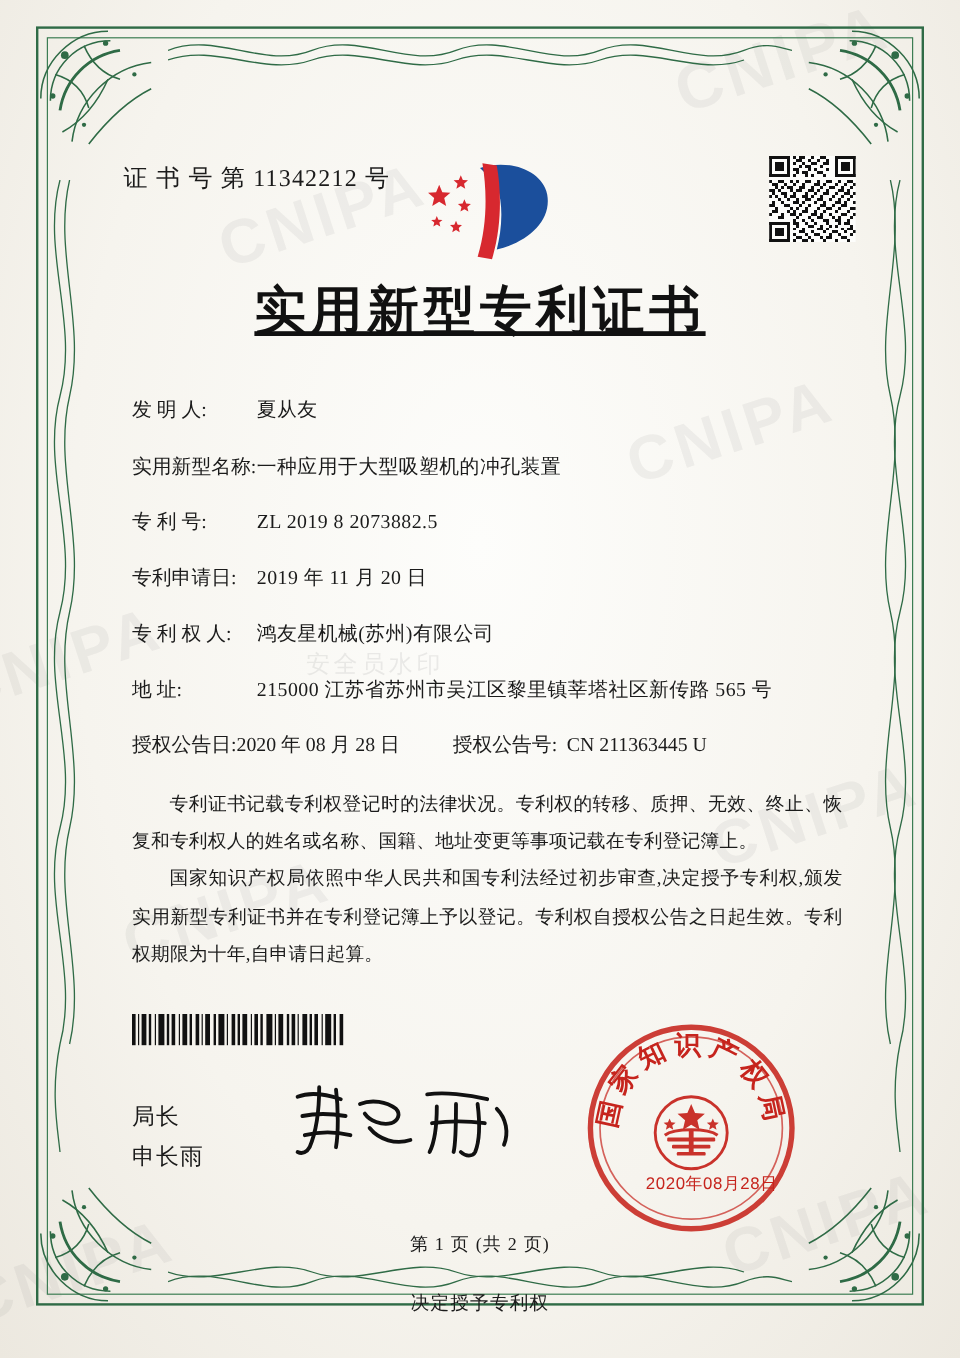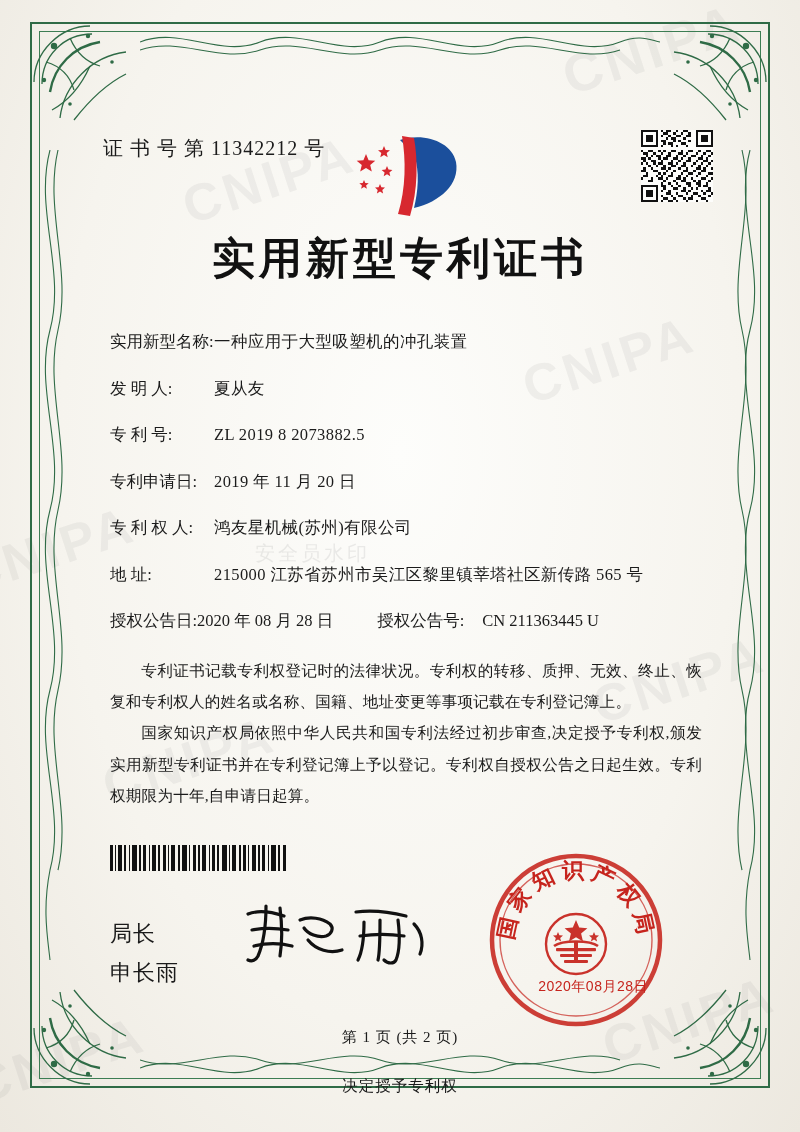--- a/index.html
+++ b/index.html
@@ -107,20 +107,21 @@
   .title {
     position: absolute;
     left: 0; top: 230px;
     width: 800px;
     text-align: center;
     font-size: 43px;
     font-weight: 700;
     letter-spacing: 4px;
     font-family: "Liberation Serif", "DejaVu Serif", serif;
     color: #111;
+    text-decoration: underline;
   }
 
   
   .fields {
     position: absolute;
     left: 110px; top: 330px;
     width: 600px;
   }
   .row {
     display: flex;
@@ -175,21 +176,21 @@
     width: 226px; height: 26px;
     display: flex;
     align-items: stretch;
   }
   .barcode i { display: block; background: #111; height: 100%; }
 
   
   .sig-label {
     position: absolute;
     left: 110px; top: 915px;
-    font-size: 22px;
+    font-size: 19px;
     line-height: 1.75;
     letter-spacing: 1px;
   }
   .sig-script {
     position: absolute;
     left: 238px; top: 898px;
     width: 195px; height: 70px;
   }
 
   
@@ -564,27 +565,27 @@
       <path d="M40 56 l1.4 3.3 3.6 .3 -2.7 2.4 .8 3.5 -3.1 -1.9 -3.1 1.9 .8 -3.5 -2.7 -2.4 3.6 -.3 Z"></path>
       <path d="M24 52 l1.3 3.1 3.4 .2 -2.6 2.2 .8 3.3 -2.9 -1.8 -2.9 1.8 .8 -3.3 -2.6 -2.2 3.4 -.2 Z"></path>
     </g>
   </svg>
 
   <div class="title">实用新型专利证书</div>
 
   <div class="fields">
 
     <div class="row">
+      <span class="lbl spread">发 明 人:</span>
+      <span class="val">夏从友</span>
+    </div>
+
+    <div class="row">
       <span class="lbl">实用新型名称:</span>
       <span class="val">一种应用于大型吸塑机的冲孔装置</span>
-    </div>
-
-    <div class="row">
-      <span class="lbl spread">发 明 人:</span>
-      <span class="val">夏从友</span>
     </div>
 
     <div class="row">
       <span class="lbl spread">专 利 号:</span>
       <span class="val">ZL 2019 8 2073882.5</span>
     </div>
 
     <div class="row">
       <span class="lbl">专利申请日:</span>
       <span class="val">2019 年 11 月 20 日</span>
@@ -597,21 +598,21 @@
 
     <div class="row">
       <span class="lbl spread">地 址:</span>
       <span class="val">215000 江苏省苏州市吴江区黎里镇莘塔社区新传路 565 号</span>
     </div>
 
     <div class="row2">
       <span class="lbl">授权公告日:</span>
       <span>2020 年 08 月 28 日</span>
       <span class="g2lbl">授权公告号:</span>
-      <span style="margin-left:18px">CN 211363445 U</span>
+      <span style="margin-left:8px">CN 211363445 U</span>
     </div>
 
   </div>
 
   <div class="paras">
     <p>专利证书记载专利权登记时的法律状况。专利权的转移、质押、无效、终止、恢复和专利权人的姓名或名称、国籍、地址变更等事项记载在专利登记簿上。</p>
     <p>国家知识产权局依照中华人民共和国专利法经过初步审查,决定授予专利权,颁发实用新型专利证书并在专利登记簿上予以登记。专利权自授权公告之日起生效。专利权期限为十年,自申请日起算。</p>
   </div>
 
   <div class="barcode">

